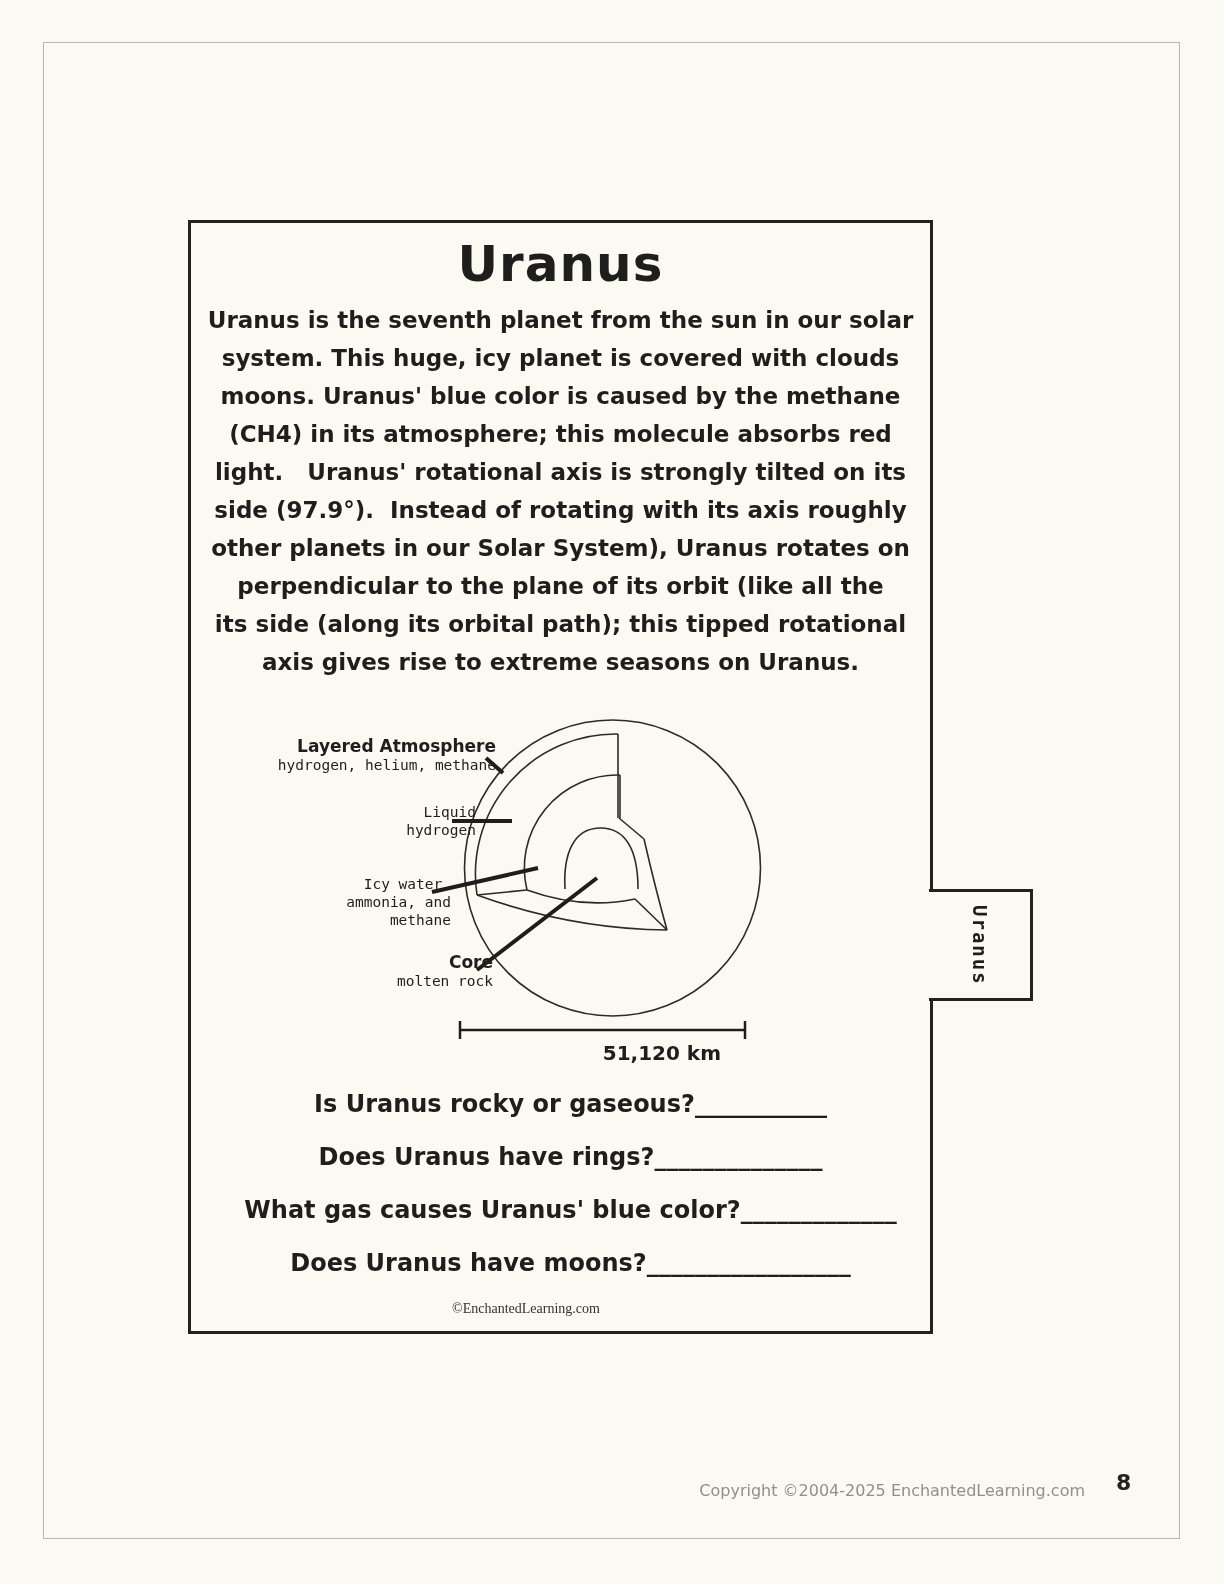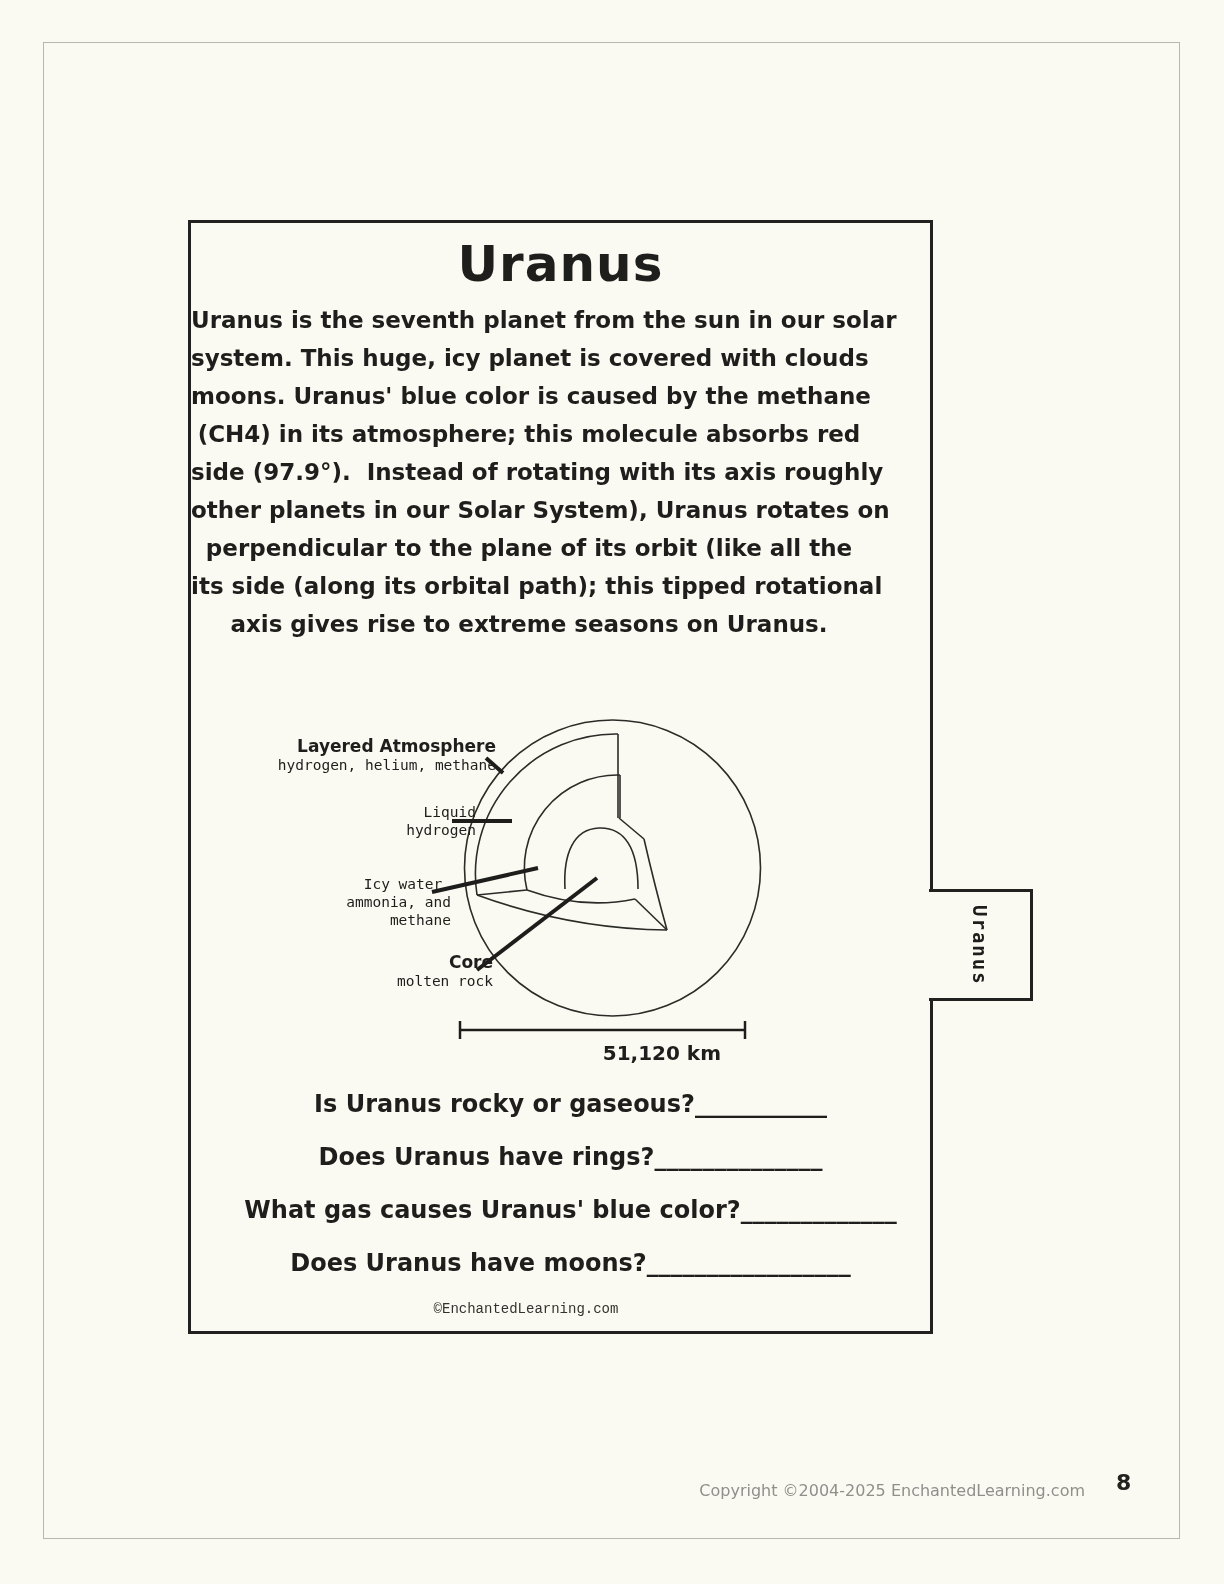--- a/index.html
+++ b/index.html
@@ -20,41 +20,41 @@
     position:absolute;left:188px;top:220px;width:745px;height:1114px;
     border:3px solid #21211f;box-sizing:border-box;
   }
   .title{
     position:absolute;left:0;top:12px;width:739px;
     text-align:center;font-size:50px;line-height:58px;font-weight:700;
     letter-spacing:1px;
   }
   .intro{position:absolute;left:0;top:78px;width:739px;}
   .intro-line{
-    width:676px;text-align:center;white-space:pre;
+    width:739px;text-align:center;white-space:pre;
     font-size:23px;line-height:38px;font-weight:600;
   }
   .diagram{position:absolute;left:50px;top:492px;width:600px;height:360px;}
   .diagram svg{position:absolute;left:0;top:0;}
   .dlabel{position:absolute;text-align:right;}
   .dlabel .b{font-family:"DejaVu Sans", sans-serif;font-weight:700;font-size:17px;line-height:19px;}
   .dlabel .m{font-family:"DejaVu Sans Mono", monospace;font-weight:500;font-size:14.5px;line-height:18px;}
   .lbl-atm{left:0;top:22px;width:255px;}
   .lbl-liquid{left:105px;top:88px;width:130px;}
   .lbl-icy{left:65px;top:160px;width:145px;}
   .lbl-core{left:120px;top:238px;width:132px;}
   .lbl-scale{left:260px;top:326px;width:220px;font-weight:700;font-size:20px;}
   .questions{position:absolute;left:20px;top:855px;width:719px;}
   .q{
     width:100%;height:53px;text-align:center;white-space:pre;
     font-size:24px;line-height:53px;font-weight:600;
   }
   .credit{
     position:absolute;left:0;top:1078px;width:670px;text-align:center;
-    font-family:Liberation Mono, monospace;font-size:14px;color:#32322f;
+    font-family:Liberation Serif, serif;font-size:14px;color:#32322f;
   }
   .tab{
     position:absolute;left:929px;top:889px;width:104px;height:112px;
     background:#fbfaf2;
     border:3px solid #21211f;border-left:none;box-sizing:border-box;
     display:flex;align-items:center;justify-content:center;
   }
   .tab span{
     writing-mode:vertical-rl;
     font-family:"DejaVu Sans Mono", monospace;
@@ -81,20 +81,21 @@
 
   <div class="box">
 
     <div class="title">Uranus</div>
 
     <div class="intro">
       <div class="intro-line">Uranus is the seventh planet from the sun in our solar</div>
       <div class="intro-line">system. This huge, icy planet is covered with clouds</div>
       <div class="intro-line">moons. Uranus' blue color is caused by the methane</div>
       <div class="intro-line">(CH4) in its atmosphere; this molecule absorbs red</div>
+      <div class="intro-line">light.   Uranus' rotational axis is strongly tilted on its</div>
       <div class="intro-line">side (97.9°).  Instead of rotating with its axis roughly</div>
       <div class="intro-line">other planets in our Solar System), Uranus rotates on</div>
       <div class="intro-line">perpendicular to the plane of its orbit (like all the</div>
       <div class="intro-line">its side (along its orbital path); this tipped rotational</div>
       <div class="intro-line">axis gives rise to extreme seasons on Uranus.</div>
     </div>
 
     <div class="diagram">
       <svg width="600" height="360" viewBox="0 0 600 360">
 

